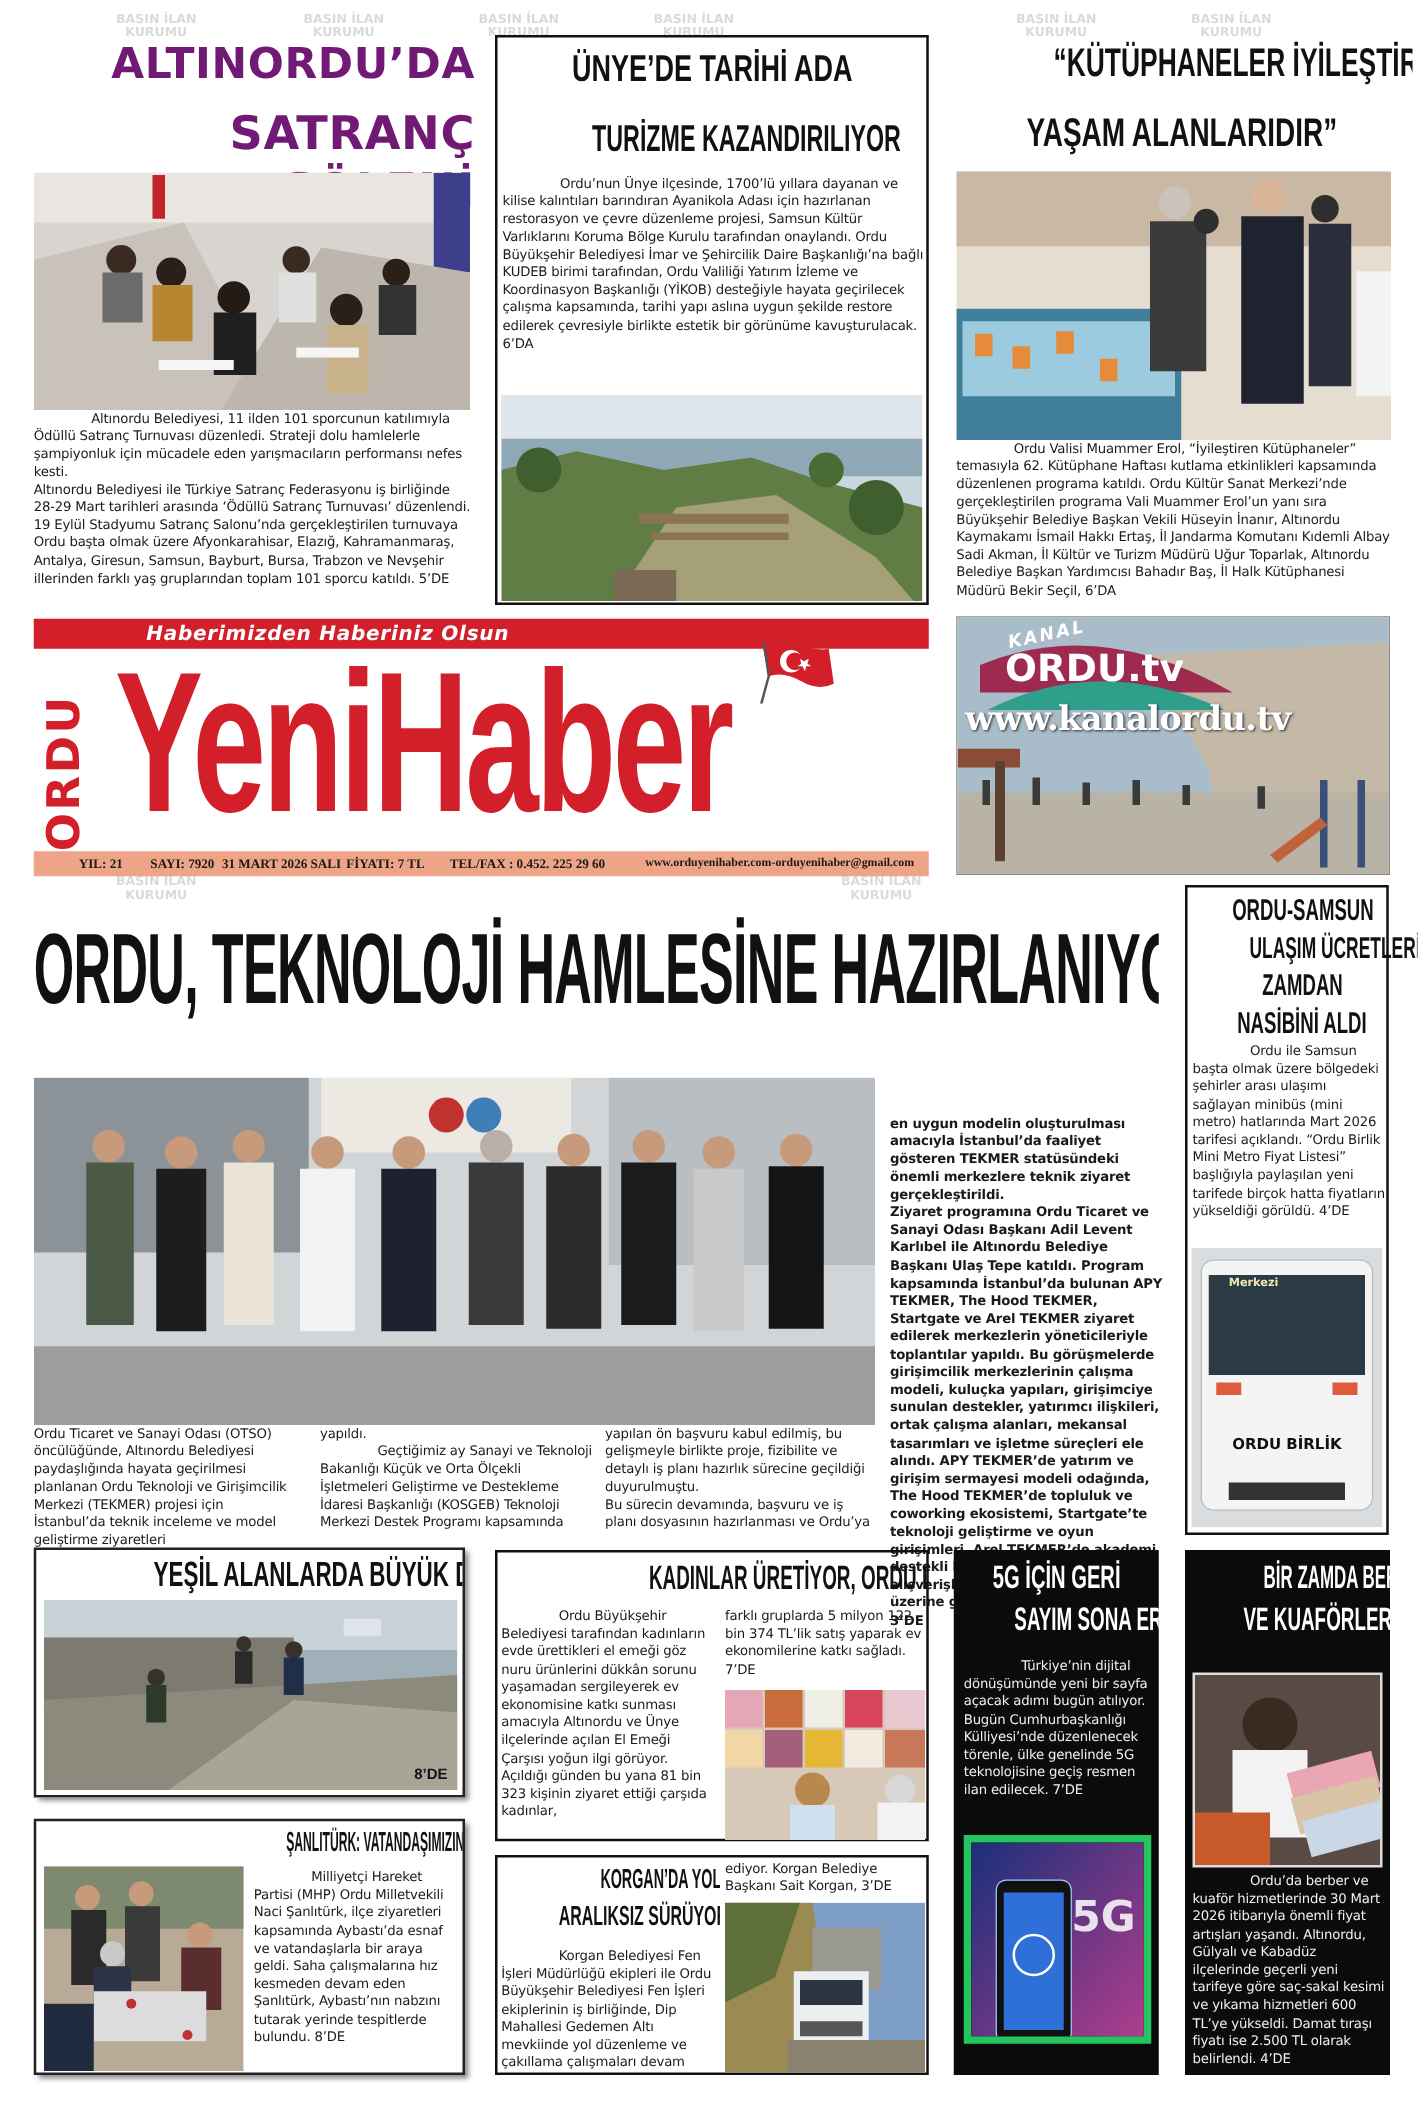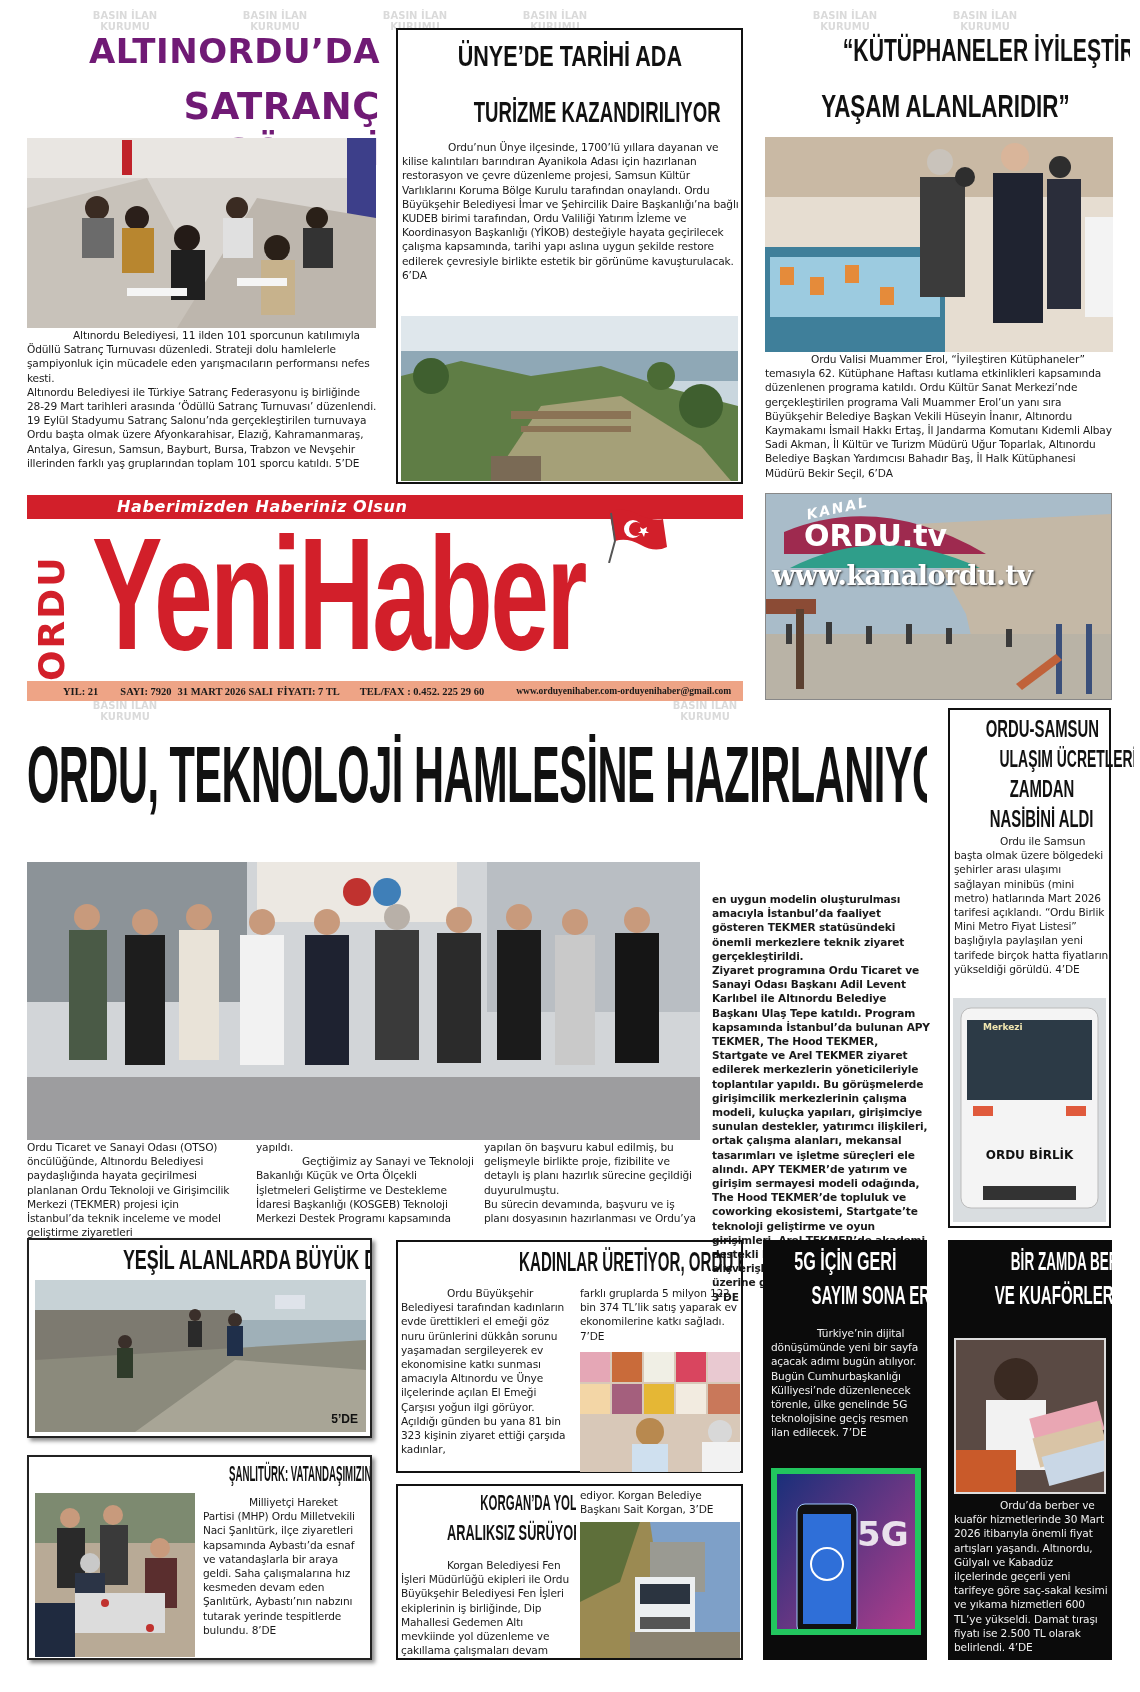--- a/index.html
+++ b/index.html
@@ -258,21 +258,21 @@
       <polygon points="0,152 0,80 331,60 331,152" fill="#8b8a7c"></polygon>
       <polygon points="100,152 200,80 331,90 331,152" fill="#a8a596"></polygon>
       <rect x="240" y="15" width="30" height="14" fill="#dfe3ea"></rect>
       <circle cx="90" cy="62" r="7" fill="#3a2f2a"></circle>
         <rect x="82" y="68" width="16" height="30" fill="#2f3b2a"></rect>
       <circle cx="200" cy="40" r="7" fill="#3a2f2a"></circle>
         <rect x="192" y="46" width="16" height="30" fill="#1f2f4a"></rect>
       <circle cx="160" cy="35" r="6" fill="#3a2f2a"></circle>
         <rect x="153" y="41" width="14" height="26" fill="#2a2a2a"></rect>
     </svg>
-    <div style="position:absolute;right:8px;bottom:6px;font-family:'Liberation Sans',sans-serif;font-weight:700;font-size:12px;color:#111;">5’DE</div>
+    <div style="position:absolute;right:8px;bottom:6px;font-family:'Liberation Sans',sans-serif;font-weight:700;font-size:12px;color:#111;">8’DE</div>
   </div>
 </section>
 
 <section class="abs shadowbox" style="left:27px;top:1455px;width:345px;height:205px;">
   <div style="position:absolute;left:0;top:2px;width:341px;text-align:center;overflow:hidden;">
     <span class="headline-cond" style="font-size:22px;line-height:30px;transform:scaleX(0.44);">ŞANLITÜRK: VATANDAŞIMIZIN SESİ, ÇÖZÜMÜN ADRESİ OLACAĞIZ</span>
   </div>
   <div class="photo" style="position:absolute;left:6px;top:36px;width:160px;height:164px;">
     <svg width="160" height="164" viewBox="0 0 160 164">
       <rect width="160" height="164" fill="#b8aa96"></rect>

